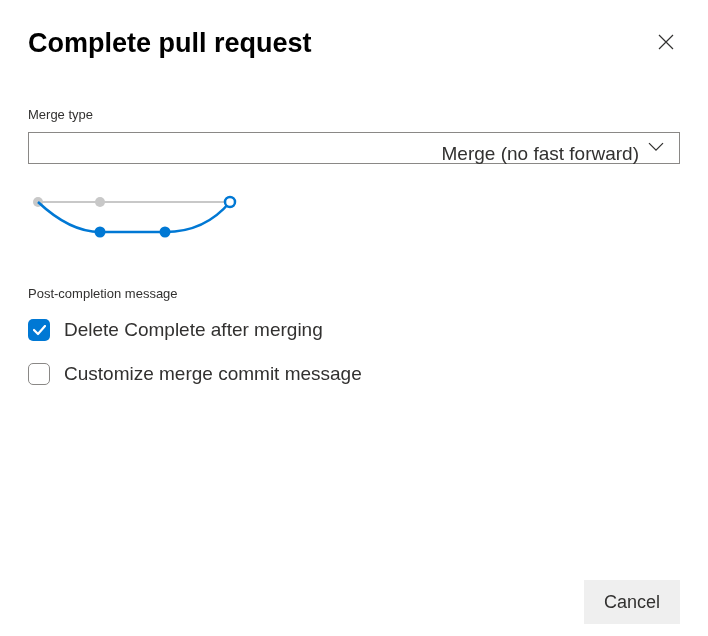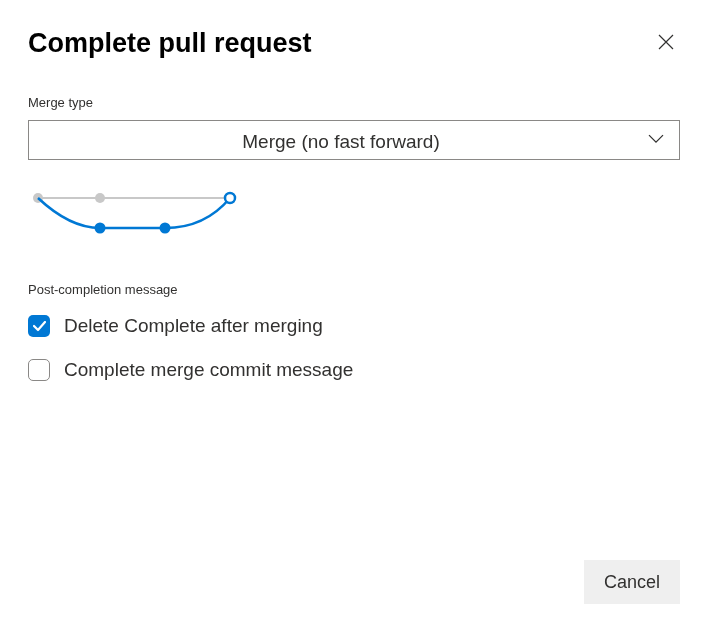--- a/index.html
+++ b/index.html
@@ -8,21 +8,21 @@
       background: #fff;
       width: 708px;
       height: 636px;
       padding: 28px;
       color: #323130;
     }
     .header {
       display: flex;
       justify-content: space-between;
       align-items: flex-start;
-      margin-bottom: 36px;
+      margin-bottom: 48px;
     }
     .title {
       font-size: 27px;
       font-weight: 700;
       color: #000;
     }
     .close-btn {
       background: none;
       border: none;
       cursor: pointer;
@@ -37,29 +37,29 @@
       margin-bottom: 10px;
       font-weight: 400;
     }
     .select-wrapper {
       position: relative;
       width: 100%;
       margin-bottom: 28px;
     }
     .select {
       width: 100%;
-      height: 40px;
+      height: 32px;
       border: 1px solid #8a8886;
       background: #fff;
       padding: 0 40px 0 14px;
       font-size: 19px;
       color: #323130;
       appearance: none;
       cursor: pointer;
-      text-align: center;
+      text-align: right;
       line-height: 42px;
     }
     .chevron {
       position: absolute;
       right: 16px;
       top: 50%;
       transform: translateY(-55%);
       pointer-events: none;
     }
     .merge-diagram {
@@ -92,21 +92,21 @@
     .checkbox.unchecked {
       background: #fff;
       border: 1.5px solid #8a8886;
     }
     .checkbox-label {
       font-size: 19px;
       color: #323130;
     }
     .footer {
       position: absolute;
-      bottom: 32px;
+      bottom: 12px;
       right: 16px;
       display: flex;
       align-items: flex-end;
     }
     .btn {
       height: 44px;
       padding: 0 20px;
       font-size: 18px;
       border: none;
       cursor: pointer;
@@ -170,19 +170,19 @@
   <div class="checkbox-row">
     <div class="checkbox checked">
       <svg width="13" height="11" viewBox="0 0 13 11">
           <path d="M1 5 L5 9 L12 1" stroke="#fff" stroke-width="2.2" fill="none" stroke-linecap="round" stroke-linejoin="round"></path>
         </svg>
     </div>
     <span class="checkbox-label">Delete Complete after merging</span>
   </div>
   <div class="checkbox-row">
     <div class="checkbox unchecked"></div>
-    <span class="checkbox-label">Complete merge commit message</span>
+    <span class="checkbox-label">Customize merge commit message</span>
   </div>
 </div>
 
 <div class="footer">
   <button class="btn btn-cancel">Cancel</button>
 </div>
 
 </body></html>

